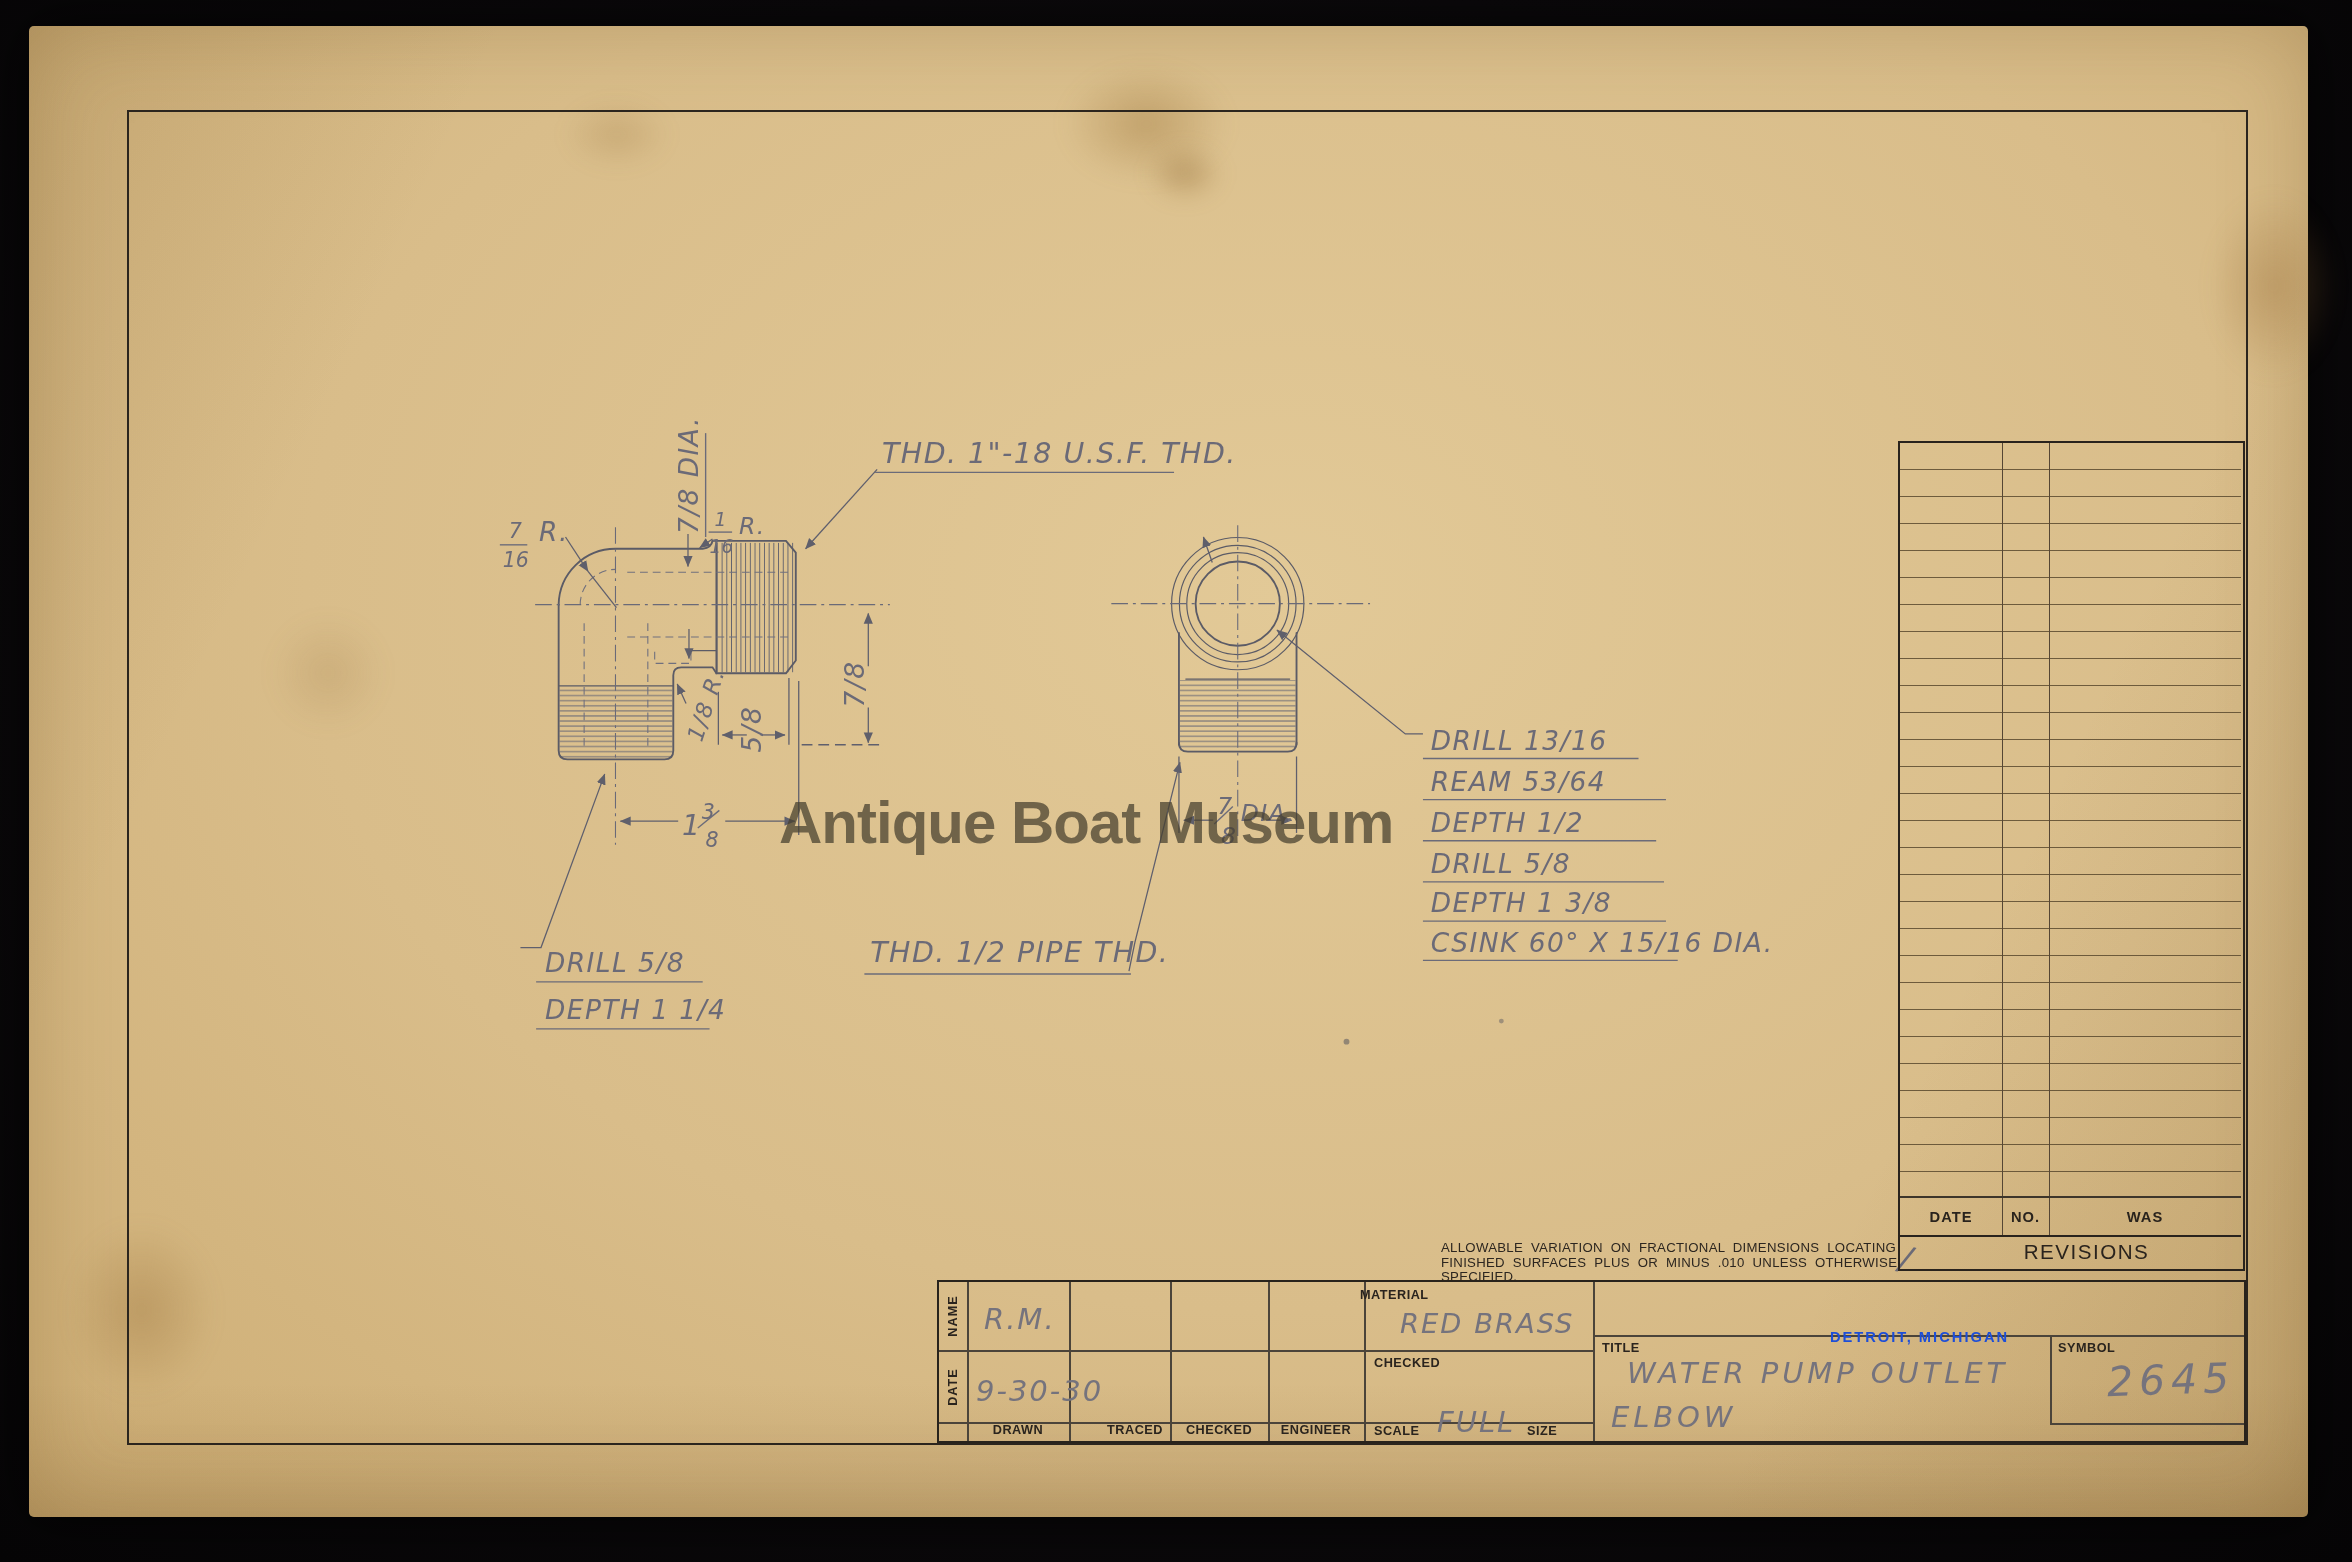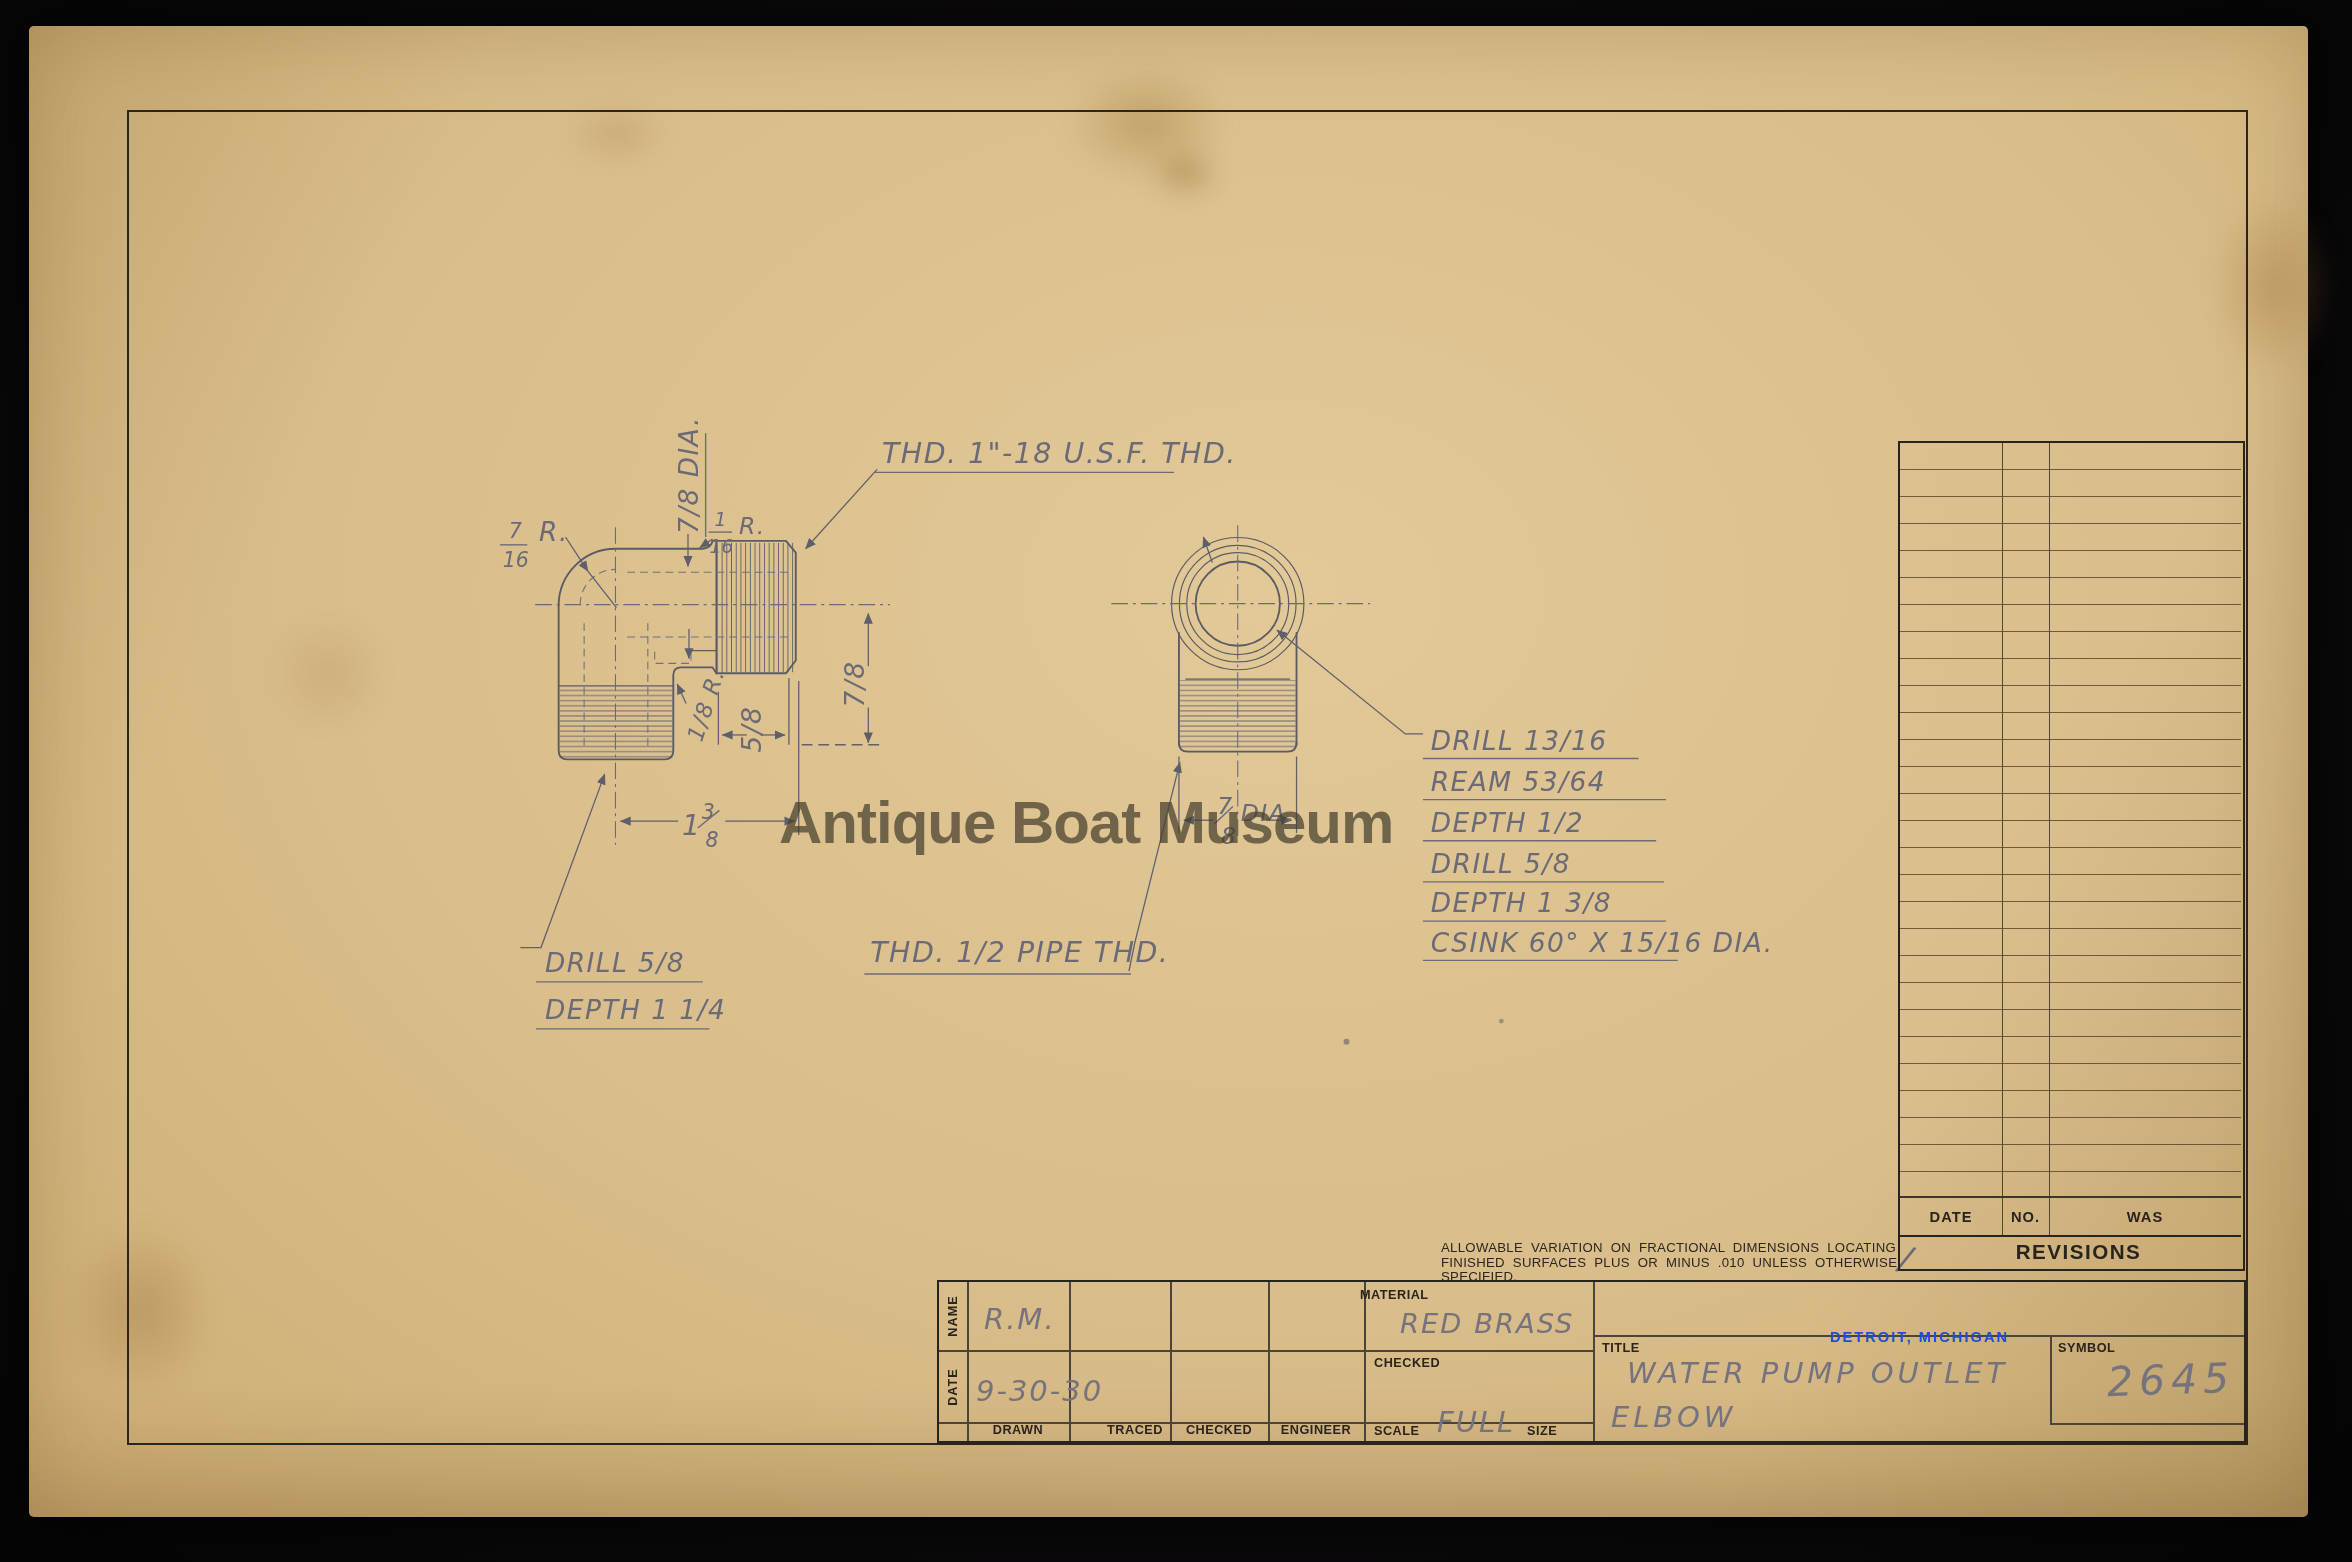--- a/index.html
+++ b/index.html
@@ -65,22 +65,22 @@
   #company .cname{font-family:"DejaVu Serif",serif;font-weight:bold;font-size:36px;letter-spacing:1px;color:#241f19;line-height:37px;}
   #company .cloc{font-weight:bold;font-size:14.7px;letter-spacing:2px;color:#1d4ed8;line-height:14.7px;margin-top:48px;}
   
   #rev{position:absolute;left:1898px;top:441px;width:347px;height:830px;border:2.9px solid #29231d;box-sizing:border-box;}
   #revrows{position:absolute;left:0;top:0;width:341px;height:753px;
     background:repeating-linear-gradient(to bottom, rgba(0,0,0,0) 0px, rgba(0,0,0,0) 26px, rgba(82,66,40,.8) 26px, rgba(82,66,40,.8) 27px);}
   .revvl{position:absolute;top:0;height:792px;width:1.4px;background:#554634;}
   #revhl{position:absolute;left:0;top:753px;width:341px;height:1.6px;background:#3d352a;}
   #revhl2{position:absolute;left:0;top:792px;width:341px;height:2.4px;background:#29231d;}
   .revhead{position:absolute;top:755px;height:37px;font-weight:bold;font-size:14.7px;color:#29231d;display:flex;align-items:center;justify-content:center;letter-spacing:1px;}
-  #revtitle{position:absolute;left:8px;top:794px;width:341px;height:29px;display:flex;align-items:center;justify-content:center;
-    font-weight:bold;font-size:20.6px;letter-spacing:1.5px;color:#29231d;}
+  #revtitle{position:absolute;left:16px;top:794px;width:341px;height:29px;display:flex;align-items:center;justify-content:center;
+    font-weight:normal;font-size:20.6px;letter-spacing:1.5px;color:#29231d;}
 </style>
 </head>
 <body>
 
 <div id="paper">
   <div class="stain" id="stain1"></div>
   <div class="stain" id="stain2"></div>
   <div class="stain" id="stain3"></div>
   <div class="stain" id="stain4"></div>
   <div class="stain" id="stain5"></div>

